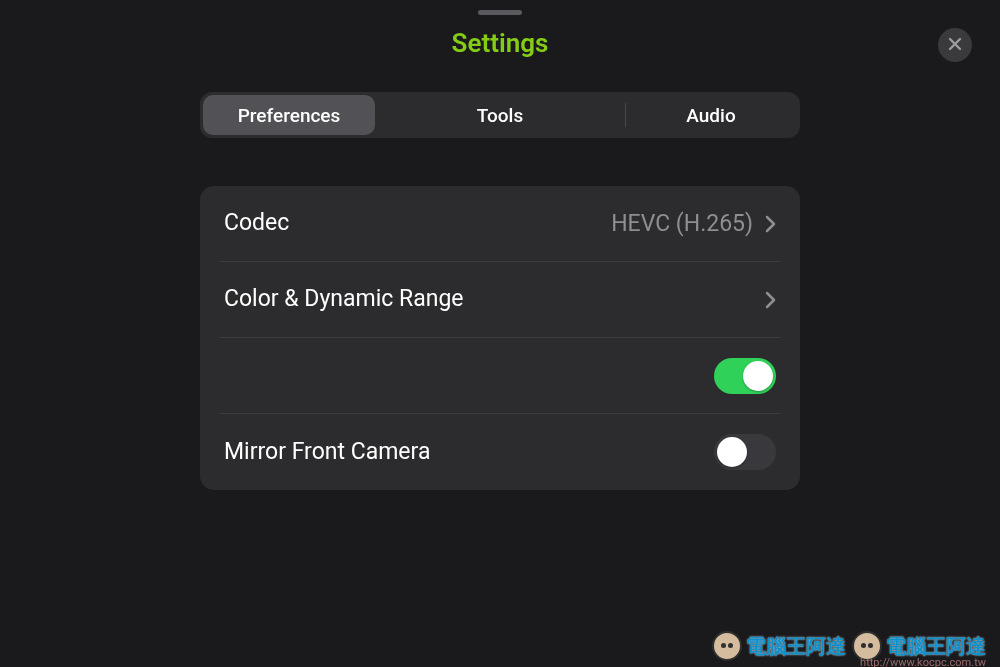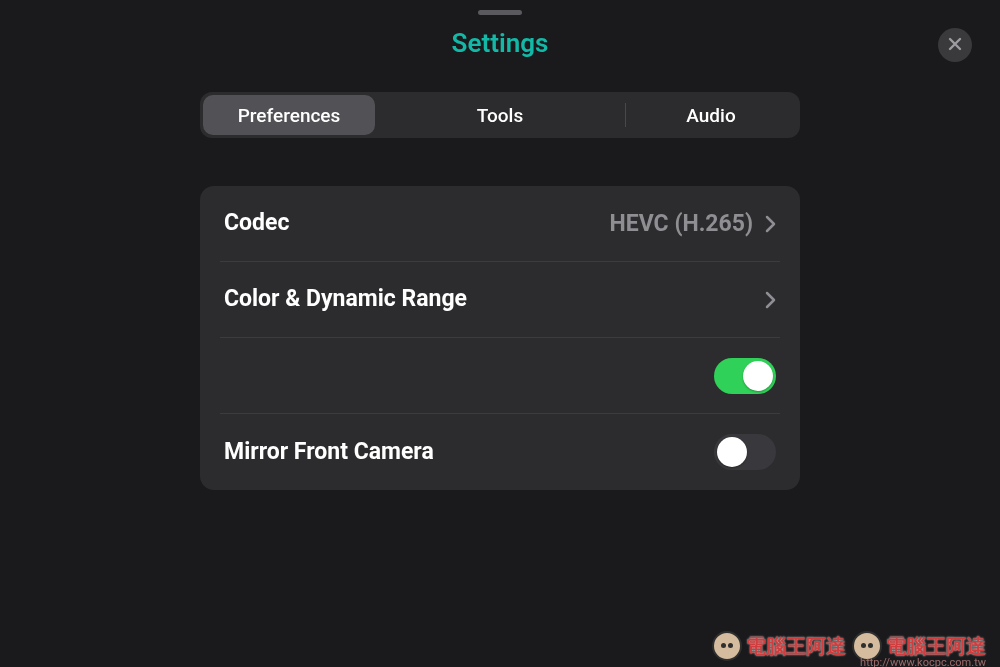--- a/index.html
+++ b/index.html
@@ -24,21 +24,21 @@
 
   .header {
     position: relative;
     text-align: center;
     padding-top: 28px;
     padding-bottom: 24px;
   }
   .header-title {
     font-size: 26px;
     font-weight: 600;
-    color: #14b8a6;
+    color: #84cc16;
   }
   .close-btn {
     position: absolute;
     right: 28px;
     top: 28px;
     width: 34px;
     height: 34px;
     border-radius: 50%;
     background: #3a3a3c;
     display: flex;
@@ -92,21 +92,20 @@
     padding: 0 20px;
   }
 
   .row {
     display: flex;
     align-items: center;
     min-height: 76px;
     padding: 18px 4px;
     border-bottom: 1px solid rgba(255,255,255,0.08);
     cursor: pointer;
-    font-weight: bold;
   }
   .row:last-child { border-bottom: none; gap: 17px; }
   .row-label {
     font-size: 23px;
     color: #fff;
     flex: 0 0 auto;
     max-width: 260px;
     line-height: 1.25;
   }
   .row-spacer { flex: 1; }
@@ -167,21 +166,21 @@
   .watermark .wm-group { display:flex; align-items:center; gap:4px; }
   .wm-face {
     width: 30px; height: 30px; border-radius: 50%;
     background: #f6d9b5; border: 2px solid #333;
     position: relative;
   }
   .wm-face::before, .wm-face::after {
     content:""; position:absolute; width:5px; height:5px; background:#333; border-radius:50%; top:10px;
   }
   .wm-face::before{ left:7px;} .wm-face::after{ right:7px;}
-  .wm-text { font-size: 20px; color:#ef4444; font-weight:700; text-shadow:0 0 2px #fff; }
+  .wm-text { font-size: 20px; color:#0ea5e9; font-weight:700; text-shadow:0 0 2px #fff; }
   .wm-sub {
     position:absolute; right:14px; bottom:-2px; font-size:11px; color:#d08b8b; opacity:.7;
   }
 </style>
 </head>
 <body>
 
 <div class="grabber"></div>
 
 <div class="header">

